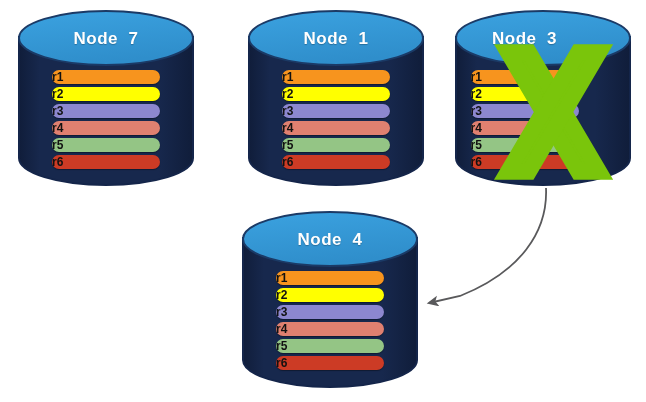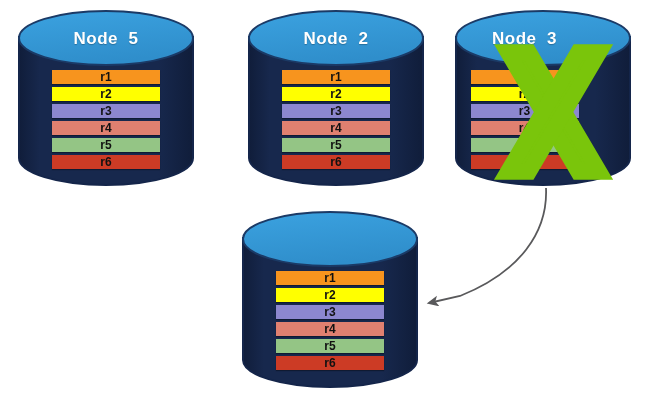--- a/index.html
+++ b/index.html
@@ -46,22 +46,21 @@
     left: 0;
     width: 100%;
     display: flex;
     flex-direction: column;
     align-items: center;
   }
   .row-bar {
     position: relative;
     display: flex;
     align-items: center;
-    justify-content: center;
-    border-radius: 0;
+    border-radius: 7px;
     box-shadow: 0 1px 1px rgba(0,0,0,0.35);
     box-sizing: border-box;
   }
   .row-label {
     font-size: 12px;
     font-weight: bold;
     color: #111111;
     line-height: 1;
   }
   .overlay-x {
@@ -90,21 +89,21 @@
             <stop offset="100%" stop-color="#101d3a"></stop>
           </linearGradient>
           <linearGradient id="node-1-topgrad" x1="0" y1="0" x2="0.3" y2="1">
             <stop offset="0%" stop-color="#3ba2e0"></stop>
             <stop offset="100%" stop-color="#2f8ecb"></stop>
           </linearGradient>
         </defs>
         <path d="M 1,27 L 1,148 A 87,27 0 0 0 175,148 L 175,27 Z" fill="url(#node-1-bodygrad)" stroke="#14254a" stroke-width="2"></path>
         <ellipse cx="88" cy="28" rx="87" ry="27" fill="url(#node-1-topgrad)" stroke="#1b3a66" stroke-width="2"></ellipse>
       </svg>
-      <div class="node-title" style="top: 19px;">Node  5</div>
+      <div class="node-title" style="top: 19px;">Node  7</div>
       <div class="rows" style="top: 60px;">
         <div class="row-bar" style="width: 108px; height: 14px; background: rgb(247, 148, 30); margin-bottom: 3px;">
           <span class="row-label">r1</span>
         </div>
         <div class="row-bar" style="width: 108px; height: 14px; background: rgb(255, 255, 0); margin-bottom: 3px;">
           <span class="row-label">r2</span>
         </div>
         <div class="row-bar" style="width: 108px; height: 14px; background: rgb(140, 135, 207); margin-bottom: 3px;">
           <span class="row-label">r3</span>
         </div>
@@ -129,21 +128,21 @@
             <stop offset="100%" stop-color="#101d3a"></stop>
           </linearGradient>
           <linearGradient id="node-2-topgrad" x1="0" y1="0" x2="0.3" y2="1">
             <stop offset="0%" stop-color="#3ba2e0"></stop>
             <stop offset="100%" stop-color="#2f8ecb"></stop>
           </linearGradient>
         </defs>
         <path d="M 1,27 L 1,148 A 87,27 0 0 0 175,148 L 175,27 Z" fill="url(#node-2-bodygrad)" stroke="#14254a" stroke-width="2"></path>
         <ellipse cx="88" cy="28" rx="87" ry="27" fill="url(#node-2-topgrad)" stroke="#1b3a66" stroke-width="2"></ellipse>
       </svg>
-      <div class="node-title" style="top: 19px;">Node  2</div>
+      <div class="node-title" style="top: 19px;">Node  1</div>
       <div class="rows" style="top: 60px;">
         <div class="row-bar" style="width: 108px; height: 14px; background: rgb(247, 148, 30); margin-bottom: 3px;">
           <span class="row-label">r1</span>
         </div>
         <div class="row-bar" style="width: 108px; height: 14px; background: rgb(255, 255, 0); margin-bottom: 3px;">
           <span class="row-label">r2</span>
         </div>
         <div class="row-bar" style="width: 108px; height: 14px; background: rgb(140, 135, 207); margin-bottom: 3px;">
           <span class="row-label">r3</span>
         </div>
@@ -213,20 +212,21 @@
             <stop offset="100%" stop-color="#101d3a"></stop>
           </linearGradient>
           <linearGradient id="node-4-topgrad" x1="0" y1="0" x2="0.3" y2="1">
             <stop offset="0%" stop-color="#3ba2e0"></stop>
             <stop offset="100%" stop-color="#2f8ecb"></stop>
           </linearGradient>
         </defs>
         <path d="M 1,27 L 1,149 A 87,27 0 0 0 175,149 L 175,27 Z" fill="url(#node-4-bodygrad)" stroke="#14254a" stroke-width="2"></path>
         <ellipse cx="88" cy="28" rx="87" ry="27" fill="url(#node-4-topgrad)" stroke="#1b3a66" stroke-width="2"></ellipse>
       </svg>
+      <div class="node-title" style="top: 19px;">Node  4</div>
       <div class="rows" style="top: 60px;">
         <div class="row-bar" style="width: 108px; height: 14px; background: rgb(247, 148, 30); margin-bottom: 3px;">
           <span class="row-label">r1</span>
         </div>
         <div class="row-bar" style="width: 108px; height: 14px; background: rgb(255, 255, 0); margin-bottom: 3px;">
           <span class="row-label">r2</span>
         </div>
         <div class="row-bar" style="width: 108px; height: 14px; background: rgb(140, 135, 207); margin-bottom: 3px;">
           <span class="row-label">r3</span>
         </div>

